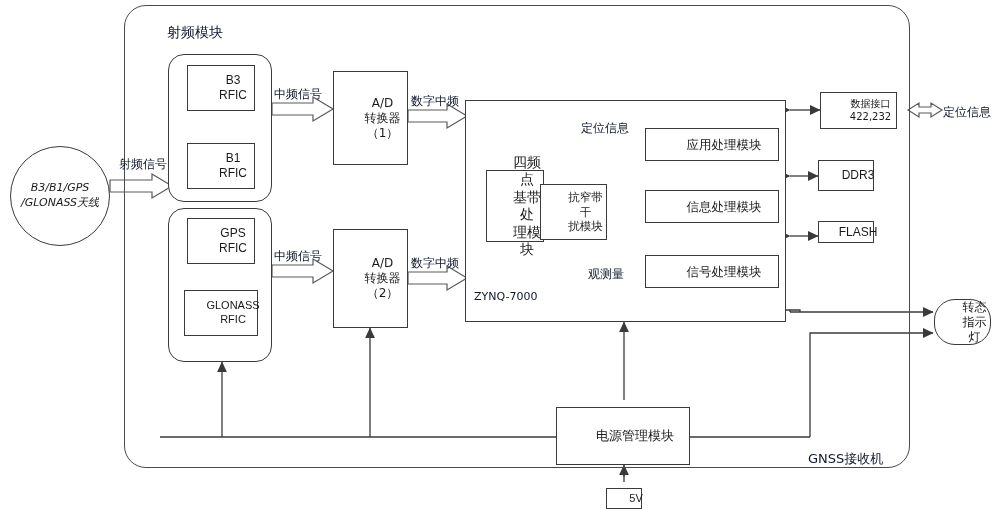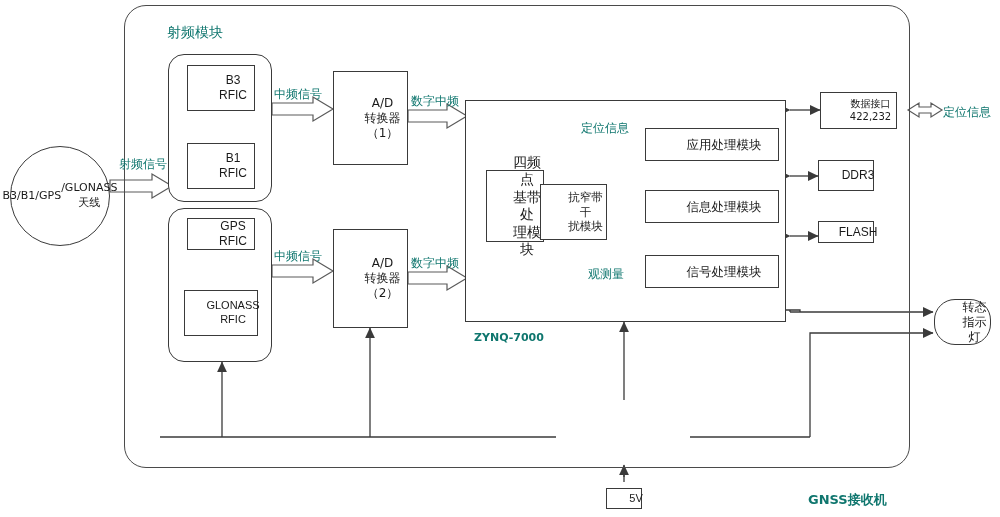--- a/index.html
+++ b/index.html
@@ -6,25 +6,25 @@
   body{font-family:"Liberation Sans","DejaVu Sans",sans-serif;}
   #stage{position:relative;width:1000px;height:517px;background:#fff;overflow:hidden;}
   svg#wires{position:absolute;left:0;top:0;width:1000px;height:517px;}
 
   .box{position:absolute;box-sizing:border-box;border:1px solid #3a3a3a;background:#fff;
        display:flex;flex-direction:column;align-items:center;justify-content:center;
        text-align:center;color:#1a1a1a;line-height:1.25;padding-left:24px;}
   .rbox{position:absolute;box-sizing:border-box;border:1.2px solid #3a3a3a;border-radius:16px;background:#fff;}
   .outer{position:absolute;box-sizing:border-box;border:1.4px solid #4a4a4a;border-radius:22px;background:transparent;}
   .circ{position:absolute;box-sizing:border-box;border:1px solid #3a3a3a;border-radius:50%;
-        display:flex;flex-direction:row;align-items:center;justify-content:center;text-align:center;
-        color:#1a1a1a;line-height:1.35;}
-  .lbl{position:absolute;color:#0f766e;white-space:nowrap;}
+        display:flex;flex-direction:column;align-items:center;justify-content:center;text-align:center;
+        color:#1a1a1a;line-height:1.35;font-style:italic;}
+  .lbl{position:absolute;color:#0f172a;white-space:nowrap;}
   .cn{font-family:"DejaVu Sans","Liberation Sans",sans-serif;}
-  .b{font-weight:bold;margin-top:41px;}
+  .b{font-weight:normal;}
 </style>
 </head>
 <body>
 
 <div id="stage">
 
   <svg id="wires" viewBox="0 0 1000 517">
     <defs>
       <marker id="sa" markerWidth="9" markerHeight="9" refX="8" refY="4.5" orient="auto">
         <path d="M0,0.6 L8.4,4.5 L0,8.4 z" fill="#3a3a3a"></path>
@@ -91,21 +91,21 @@
   <div class="box" style="left:187px;top:65px;width:68px;height:46px;font-size:12px;">
     <span>B3</span>
     <span>RFIC</span>
   </div>
   <div class="box" style="left:187px;top:143px;width:68px;height:46px;font-size:12px;">
     <span>B1</span>
     <span>RFIC</span>
   </div>
 
   <div class="rbox" style="left:168px;top:208px;width:104px;height:154px;"></div>
-  <div class="box" style="left:187px;top:218px;width:68px;height:32px;font-size:12px;">
+  <div class="box" style="left:187px;top:218px;width:68px;height:46px;font-size:12px;">
     <span>GPS</span>
     <span>RFIC</span>
   </div>
   <div class="box" style="left:184px;top:290px;width:74px;height:46px;font-size:11px;">
     <span>GLONASS</span>
     <span>RFIC</span>
   </div>
 
   <div class="box cn" style="left:333px;top:71px;width:75px;height:94px;font-size:12px;">
     <span>A/D</span>
@@ -141,20 +141,21 @@
     <span>422,232</span>
   </div>
   <div class="box" style="left:818px;top:160px;width:56px;height:31px;font-size:12px;">DDR3</div>
   <div class="box" style="left:818px;top:221px;width:56px;height:22px;font-size:12px;">FLASH</div>
 
   <div class="box cn" style="left:934px;top:299px;width:57px;height:46px;font-size:12px;border-radius:21px;">
     <span>转态</span>
     <span>指示灯</span>
   </div>
 
+  <div class="box cn" style="left:556px;top:407px;width:134px;height:58px;font-size:13px;">电源管理模块</div>
   <div class="box" style="left:606px;top:488px;width:36px;height:21px;font-size:11px;">5V</div>
 
   <div class="lbl cn" style="left:119px;top:156px;font-size:12px;">射频信号</div>
   <div class="lbl cn" style="left:274px;top:86px;font-size:12px;">中频信号</div>
   <div class="lbl cn" style="left:274px;top:248px;font-size:12px;">中频信号</div>
   <div class="lbl cn" style="left:411px;top:93px;font-size:12px;">数字中频</div>
   <div class="lbl cn" style="left:411px;top:255px;font-size:12px;">数字中频</div>
   <div class="lbl cn" style="left:581px;top:120px;font-size:12px;">定位信息</div>
   <div class="lbl cn" style="left:588px;top:266px;font-size:12px;">观测量</div>
   <div class="lbl cn" style="left:943px;top:104px;font-size:12px;">定位信息</div>

